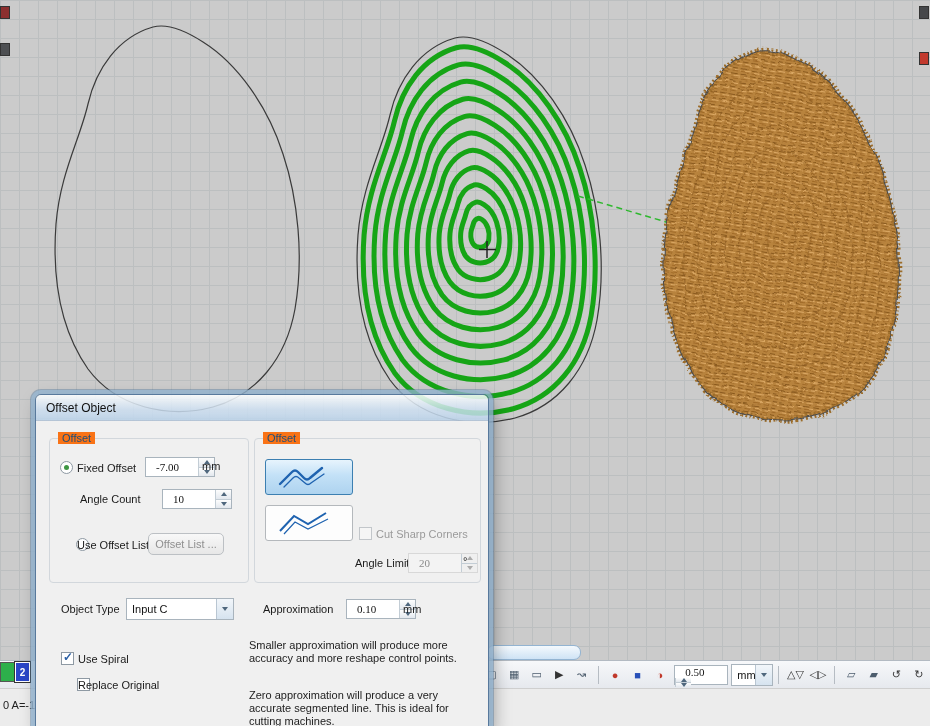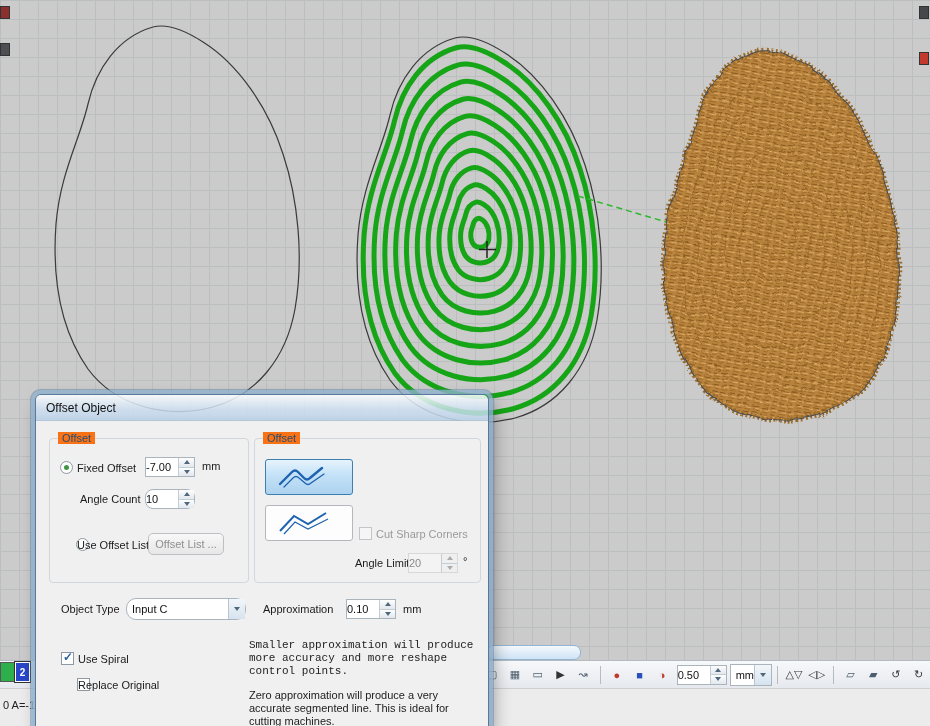--- a/index.html
+++ b/index.html
@@ -59,22 +59,22 @@
   .radio.selected::after{content:"";position:absolute;left:3px;top:3px;width:5px;height:5px;
     border-radius:50%;background:#3f9643;}
   .check{width:13px;height:13px;border:1px solid #8e99a3;background:#fff;display:inline-block;
     position:relative;box-sizing:border-box;}
   .check.dis{border-color:#c2c6ca;background:#f5f5f5;}
   .check.checked::after{content:"\2713";position:absolute;left:1px;top:-2px;font-size:12px;
     font-weight:bold;color:#2b5fa5;line-height:13px;}
 
   .spin{display:inline-flex;align-items:stretch;height:20px;background:#fff;
     border:1px solid #a9b4bd;box-sizing:border-box;}
-  .spin input{width:32px;border:none;outline:none;padding:0 0;background:transparent;
-    font-family:Liberation Sans, sans-serif;font-size:11px;color:#111;}
+  .spin input{width:32px;border:none;outline:none;padding:0 10px;background:transparent;
+    font-family:Liberation Serif, serif;font-size:11px;color:#111;}
   .spin .btns{display:flex;flex-direction:column;width:15px;border-left:1px solid #c3cdd5;}
   .spin .sb{flex:1;display:flex;align-items:center;justify-content:center;
     background:linear-gradient(#fdfdfd,#e3e8ee);}
   .spin .sb + .sb{border-top:1px solid #c3cdd5;}
   .tri-up{display:block;width:0;height:0;border-left:3px solid transparent;
     border-right:3px solid transparent;border-bottom:4px solid #4f677d;}
   .tri-down{display:block;width:0;height:0;border-left:3px solid transparent;
     border-right:3px solid transparent;border-top:4px solid #4f677d;}
   .spin.disabled{background:#f3f3f3;border-color:#d8d8d8;}
   .spin.disabled input{color:#8b8b8b;}
@@ -166,21 +166,21 @@
   <span class="tb-icon">▤</span>
   <span class="tb-icon">▢</span>
   <span class="tb-icon">▦</span>
   <span class="tb-icon">▭</span>
   <span class="tb-icon dark">▶</span>
   <span class="tb-icon">↝</span>
   <span class="tb-sep"></span>
   <span class="tb-icon red">●</span>
   <span class="tb-icon blue">■</span>
   <span class="tb-icon red">◑</span>
-  <span class="spin" style="margin:0 3px;">
+  <span class="spin" style="margin:0 3px;flex-direction:column;">
     <input value="0.50" style="">
     <span class="btns">
       <span class="sb">
           <i class="tri-up"></i>
         </span>
       <span class="sb">
           <i class="tri-down"></i>
         </span>
     </span>
   </span>
@@ -233,21 +233,21 @@
               <i class="tri-up"></i>
             </span>
           <span class="sb">
               <i class="tri-down"></i>
             </span>
         </span>
       </span>
       <span class="lbl abs" style="left:152px;top:21px;">mm</span>
 
       <span class="lbl abs" style="left:30px;top:54px;">Angle Count</span>
-      <span class="spin abs" style="left:95px;top:50px;border-radius:8px;">
+      <span class="spin abs" style="left:112px;top:50px;">
         <input value="10" style="">
         <span class="btns">
           <span class="sb">
               <i class="tri-up"></i>
             </span>
           <span class="sb">
               <i class="tri-down"></i>
             </span>
         </span>
       </span>
@@ -287,21 +287,21 @@
           <span class="sb">
               <i class="tri-down"></i>
             </span>
         </span>
       </span>
       <span class="lbl abs" style="left:208px;top:116px;">°</span>
     </div>
 
     
     <span class="lbl abs" style="left:25px;top:182px;">Object Type</span>
-    <span class="combo abs" style="left:90px;top:177px;width:120px;border-radius:10px;">
+    <span class="combo abs" style="left:90px;top:177px;width:108px;">
       <span class="val">Input C</span>
       <span class="cbtn">
           <i class="tri-down"></i>
         </span>
     </span>
 
     
     <span class="lbl abs" style="left:227px;top:182px;">Approximation</span>
     <span class="spin abs" style="left:310px;top:178px;">
       <input value="0.10" style="">
@@ -317,16 +317,16 @@
     <span class="lbl abs" style="left:367px;top:182px;">mm</span>
 
     
     <span class="check checked abs" style="left:25px;top:231px;"></span>
     <span class="lbl abs" style="left:42px;top:232px;">Use Spiral</span>
 
     <span class="check abs" style="left:25px;top:257px;"></span>
     <span class="lbl abs" style="left:42px;top:258px;">Replace Original</span>
 
     
-    <div class="help abs" style="left:213px;top:218px;font-family:Liberation Mono, monospace;">Smaller approximation will produce more accuracy and more reshape control points.</div>
+    <div class="help abs" style="left:213px;top:218px;">Smaller approximation will produce more accuracy and more reshape control points.</div>
     <div class="help abs" style="left:213px;top:268px;">Zero approximation will produce a very accurate segmented line. This is ideal for cutting machines.</div>
   </div>
 </div>
 
 </body></html>

